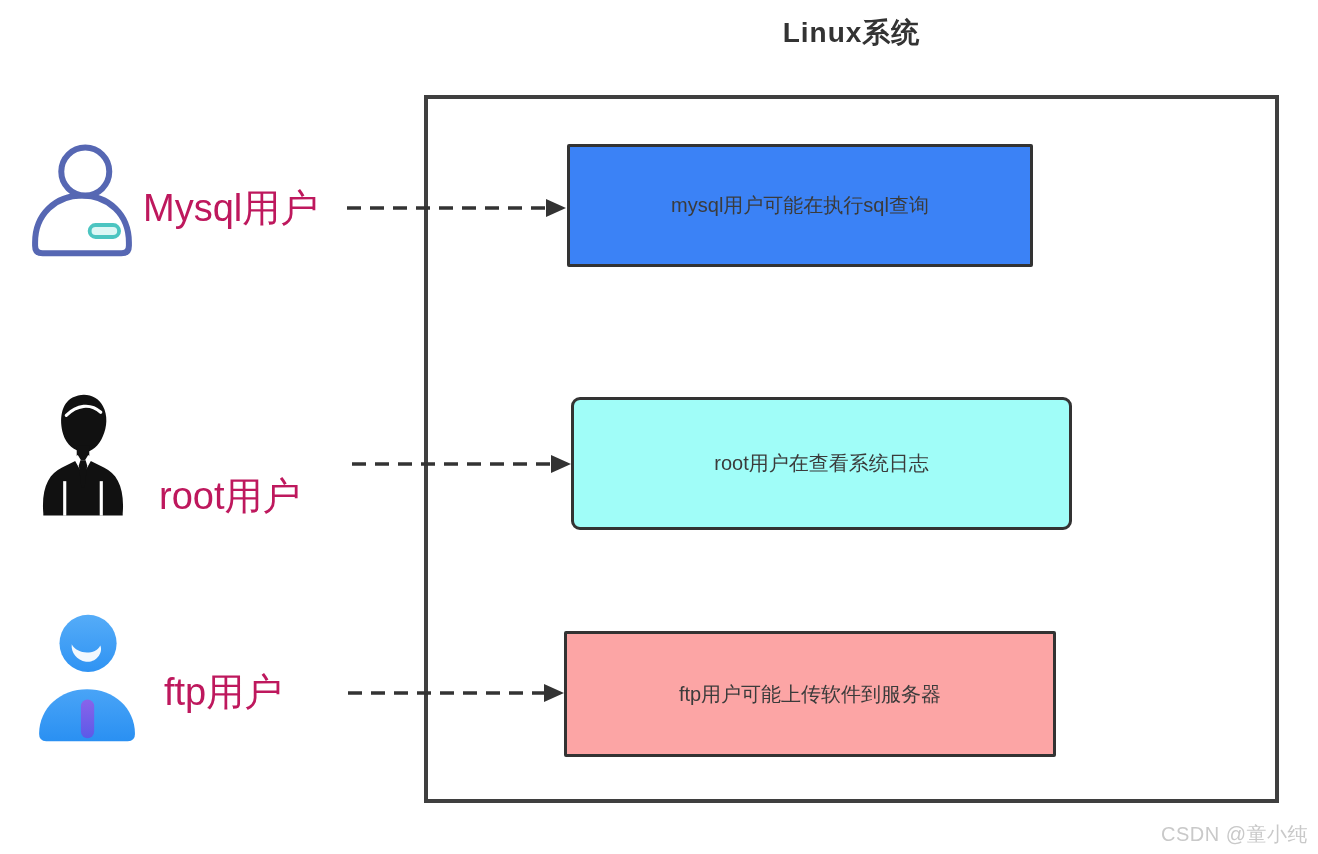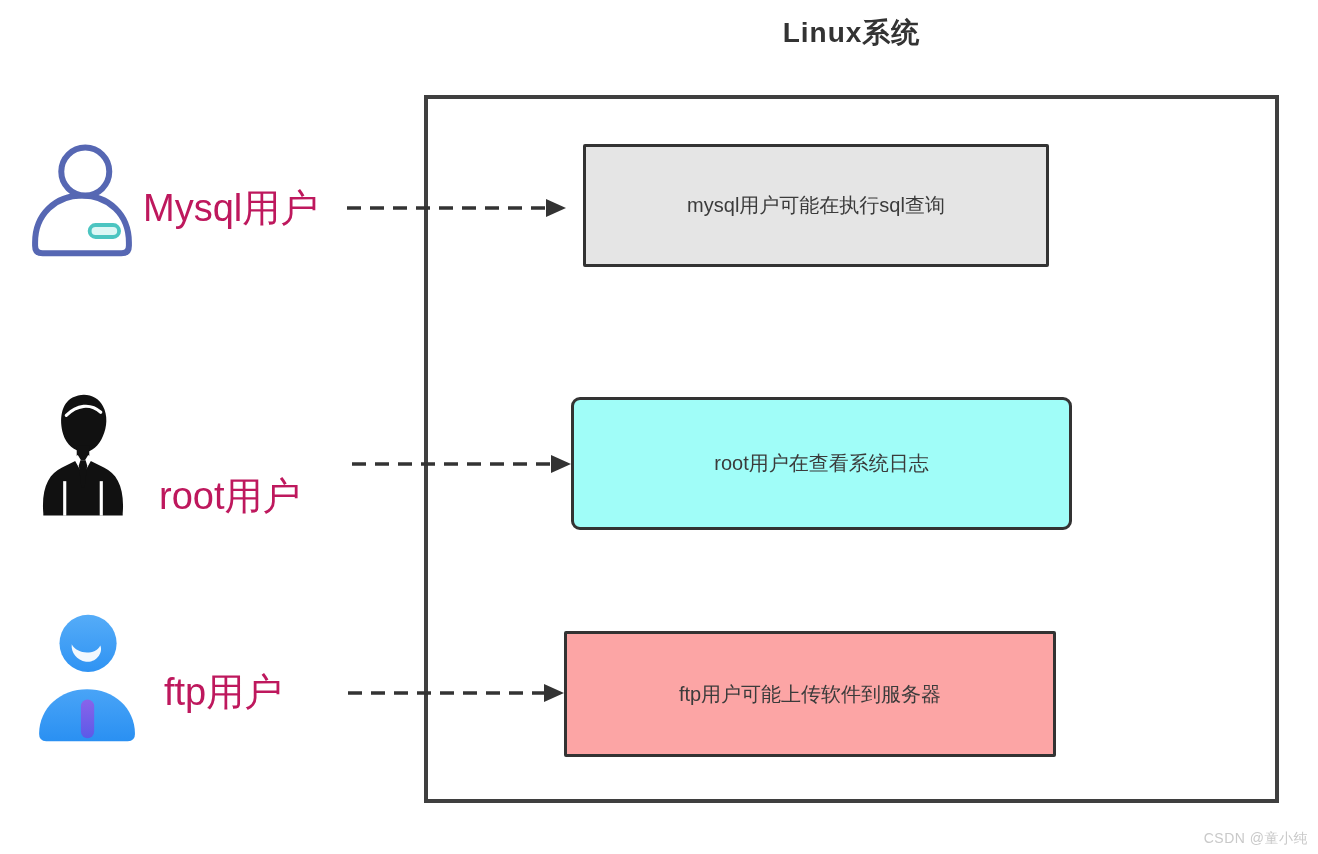--- a/index.html
+++ b/index.html
@@ -71,35 +71,35 @@
     position: absolute;
     left: 0; top: 0;
     width: 1318px; height: 854px;
     pointer-events: none;
   }
 
   .watermark {
     position: absolute;
     right: 10px;
     bottom: 6px;
-    font-size: 14px;
+    font-size: 20px;
     color: #c9c9c9;
     letter-spacing: 0.5px;
   }
 </style>
 </head>
 <body>
 
 <div class="canvas">
 
   <div class="diagram-title">Linux系统</div>
 
   <div class="system-container"></div>
 
-  <div class="activity-box mysql" style="background-color: #e5e5e5; margin-left: 16px;">
+  <div class="activity-box mysql" style="background-color: #3b82f6;">
     <span>mysql用户可能在执行sql查询</span>
   </div>
   <div class="activity-box root" style="background-color: rgb(160, 253, 248);">
     <span>root用户在查看系统日志</span>
   </div>
   <div class="activity-box ftp" style="background-color: #fca5a5;">
     <span>ftp用户可能上传软件到服务器</span>
   </div>
 
   <div class="actor-icon mysql">

